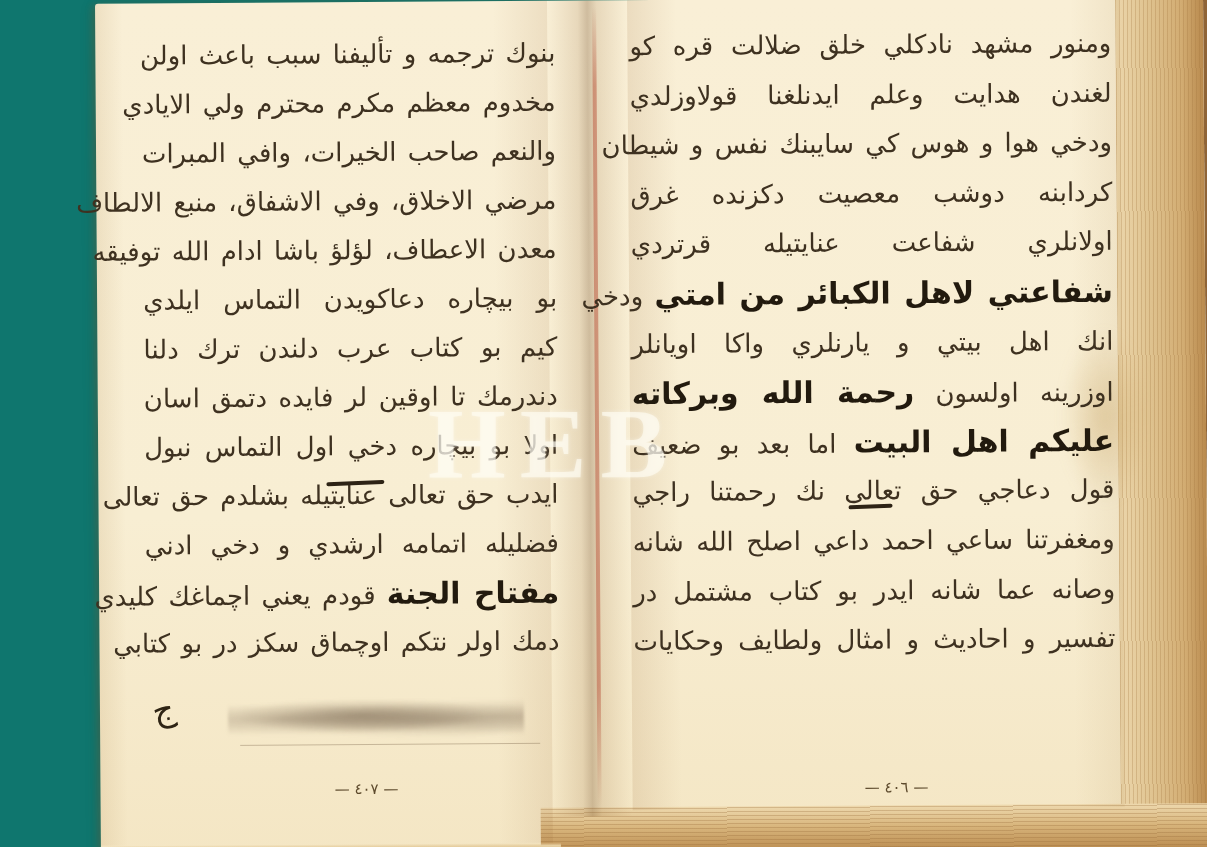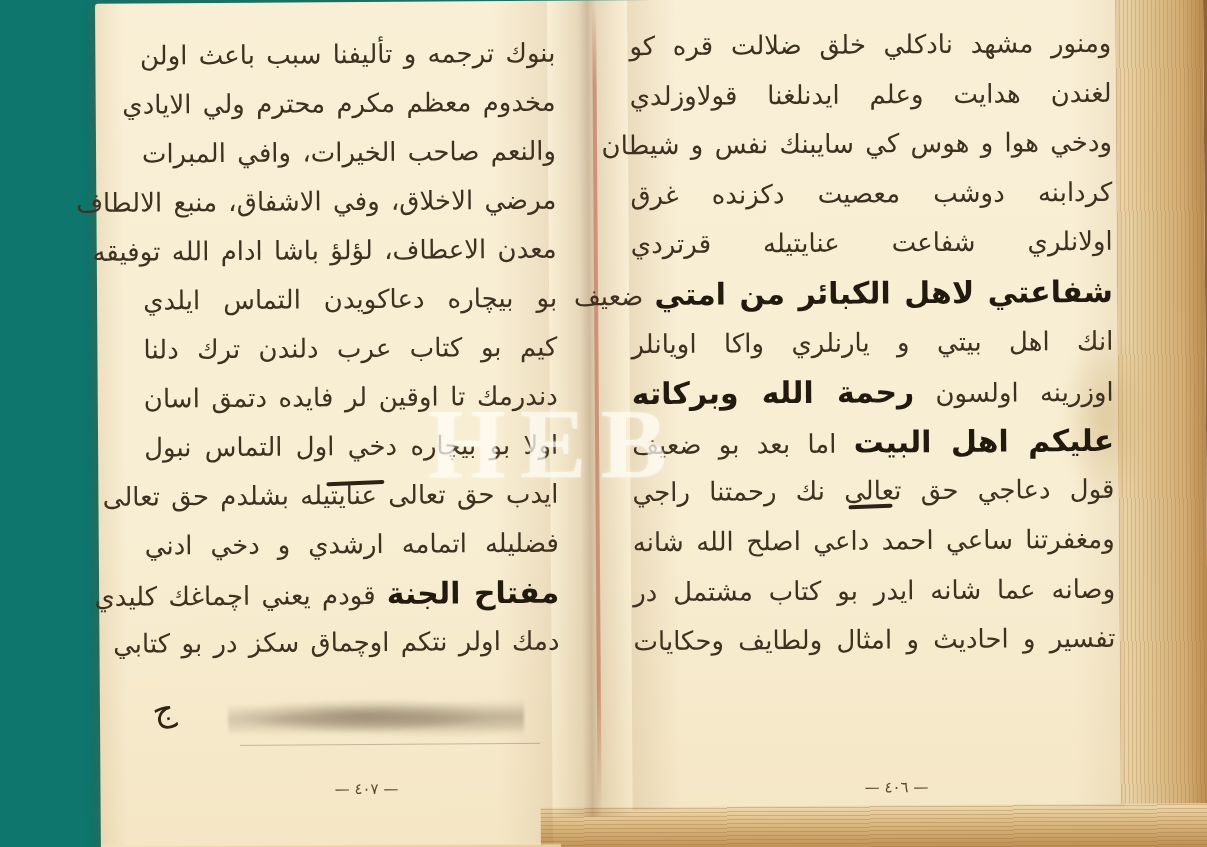--- a/index.html
+++ b/index.html
@@ -159,21 +159,21 @@
     <div class="smudge"></div>
     <div class="smudge-line"></div>
     <div class="page-number pn-left">— ٤٠٧ —</div>
 
     <div class="text-block tb-right">
         <div class="line"><span>ومنور مشهد نادكلي خلق ضلالت قره كو</span></div>
         <div class="line"><span>لغندن هدايت وعلم ايدنلغنا قولاوزلدي</span></div>
         <div class="line"><span>ودخي هوا و هوس كي سايبنك نفس و شيطان</span></div>
         <div class="line"><span>كردابنه دوشب معصيت دكزنده غرق</span></div>
         <div class="line"><span>اولانلري شفاعت عنايتيله قرتردي</span></div>
-        <div class="line"><span class="bold">شفاعتي لاهل الكبائر من امتي</span> <span>ضعيف</span></div>
+        <div class="line"><span class="bold">شفاعتي لاهل الكبائر من امتي</span> <span>ودخي</span></div>
         <div class="line"><span>انك اهل بيتي و يارنلري واكا اويانلر</span></div>
         <div class="line"><span>اوزرينه اولسون</span> <span class="bold">رحمة الله وبركاته</span></div>
         <div class="line"><span class="bold">عليكم اهل البيت</span> <span>اما بعد بو ضعيف</span></div>
         <div class="line"><span>قول دعاجي حق تعالى نك رحمتنا راجي</span></div>
         <div class="line"><span>ومغفرتنا ساعي احمد داعي اصلح الله شانه</span></div>
         <div class="line"><span>وصانه عما شانه ايدر بو كتاب مشتمل در</span></div>
         <div class="line"><span>تفسير و احاديث و امثال ولطايف وحكايات</span></div>
       </div>
     <div class="dash dash-right"></div>
     <div class="page-number pn-right">— ٤٠٦ —</div>

